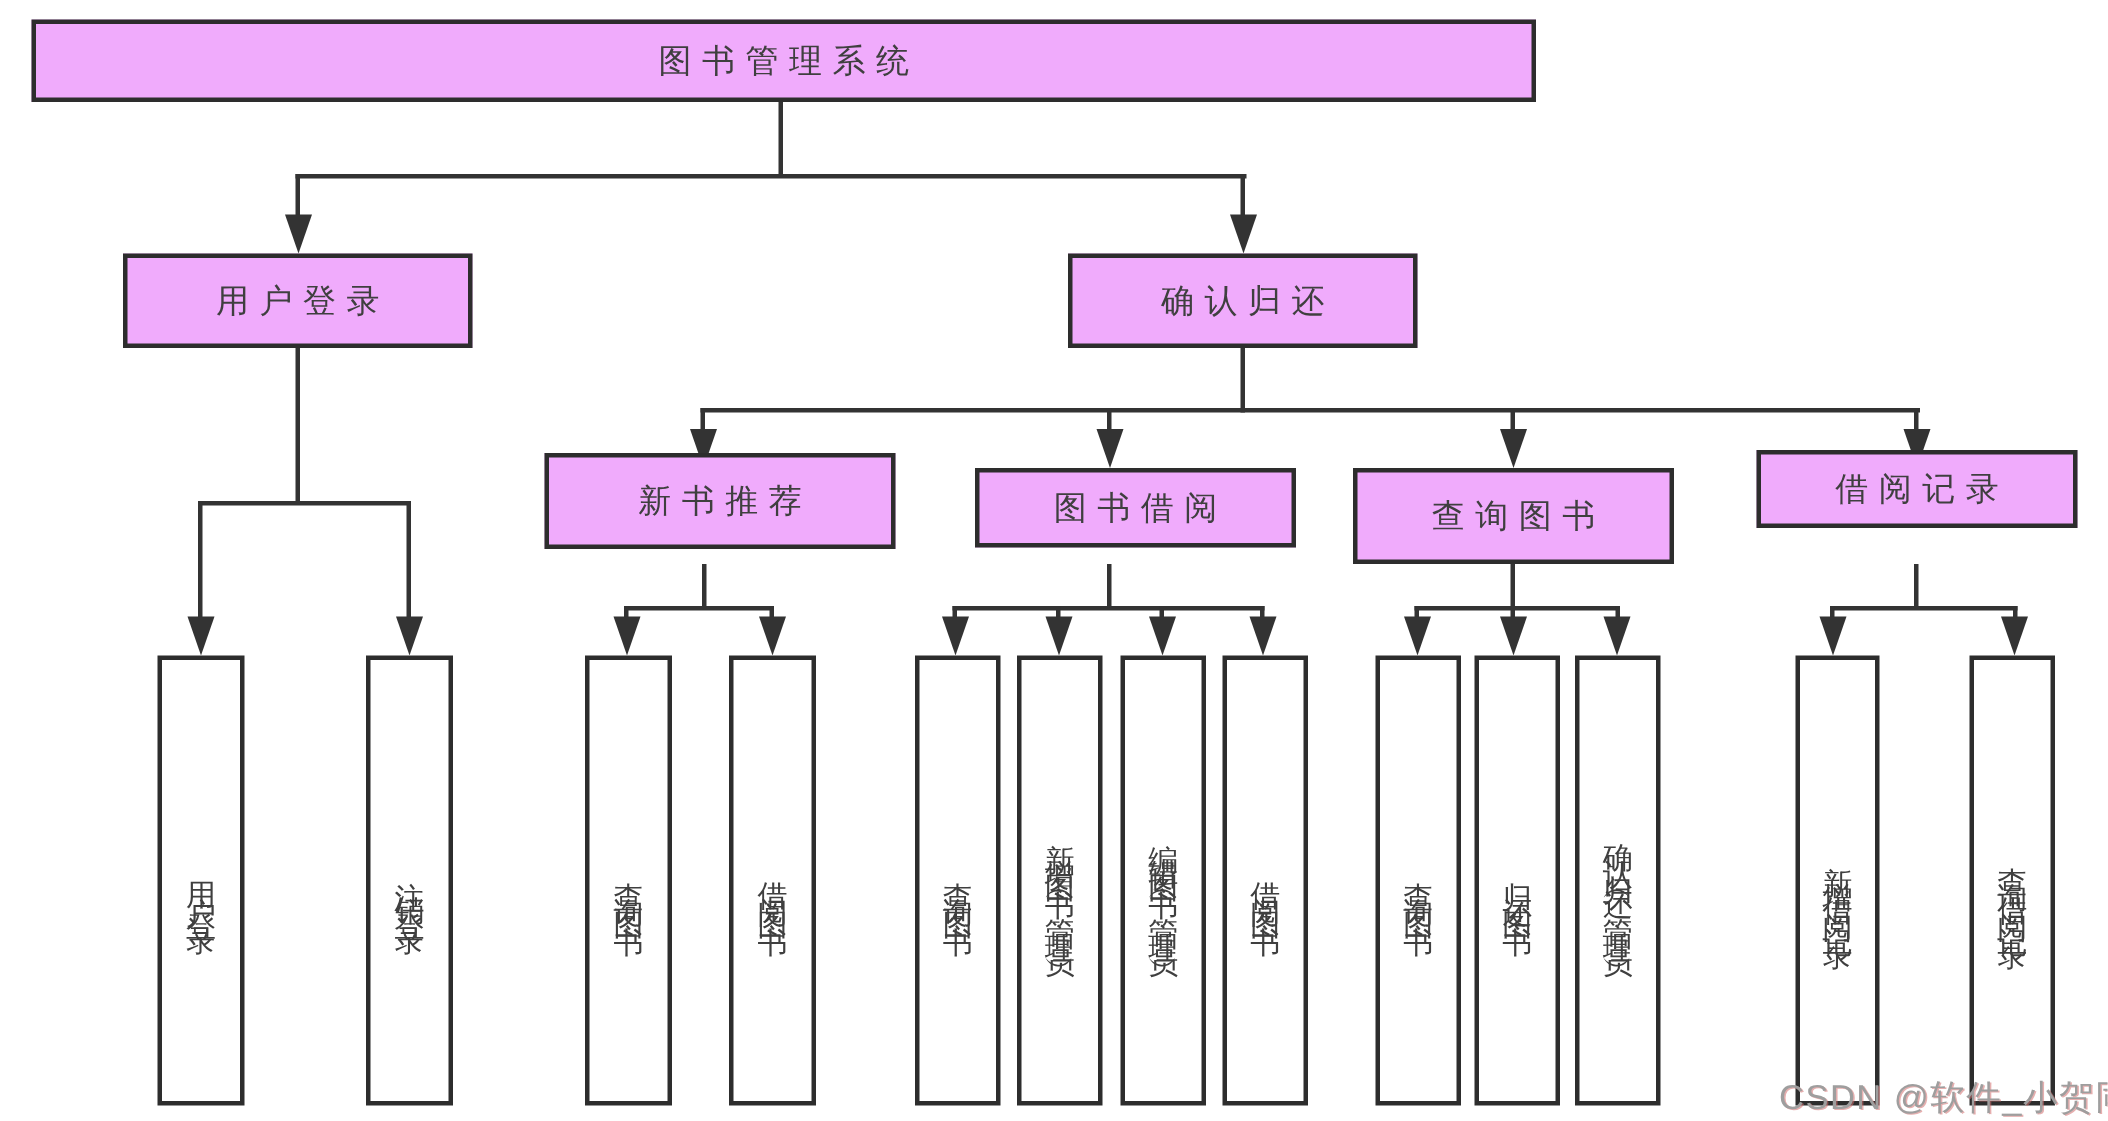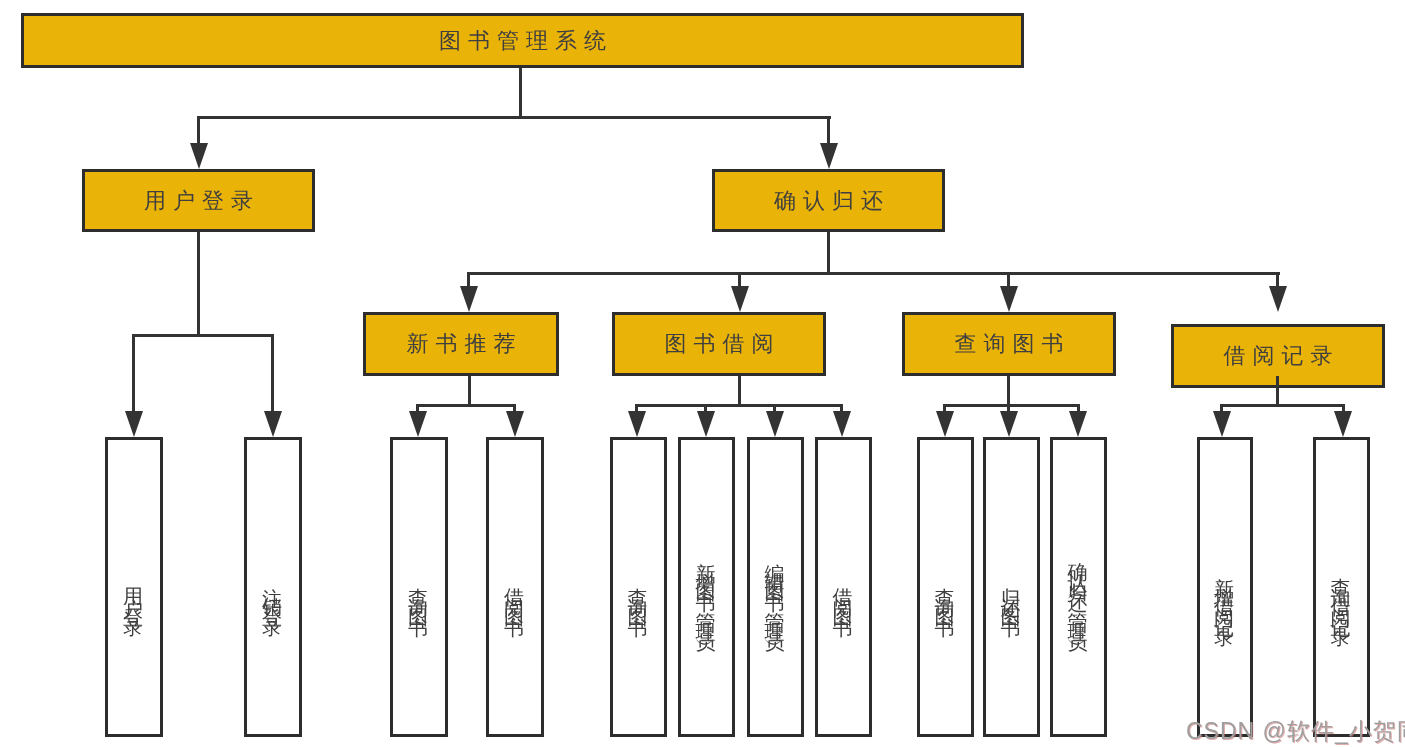--- a/index.html
+++ b/index.html
@@ -11,21 +11,21 @@
   html,body{margin:0;padding:0;}
   body{
     width:1405px;height:747px;position:relative;overflow:hidden;
     background:var(--bg);
     font-family:"Liberation Sans","DejaVu Sans",sans-serif;
   }
   .stage{position:absolute;inset:0;}
   
   .b{
     position:absolute;box-sizing:border-box;
-    border:3px solid #2d2d2d;background:#eab308;
+    border:3px solid #2d2d2d;background:#f0abfc;
     display:flex;align-items:center;justify-content:center;
     color:var(--text);font-size:22px;letter-spacing:7px;padding-left:7px;
     white-space:nowrap;
   }
   
   .vb{
     position:absolute;box-sizing:border-box;
     border:3px solid #2d2d2d;background:#fff;
     display:flex;align-items:center;justify-content:center;
     color:var(--text);font-size:20px;
@@ -75,24 +75,24 @@
   <div class="hl" style="left:467px;top:272px;width:813px"></div>
   <div class="vl" style="left:467px;top:272px;height:16px"></div>
   <div class="ar" style="left:460px;top:286px"></div>
   <div class="vl" style="left:738px;top:272px;height:16px"></div>
   <div class="ar" style="left:731px;top:286px"></div>
   <div class="vl" style="left:1007px;top:272px;height:16px"></div>
   <div class="ar" style="left:1000px;top:286px"></div>
   <div class="vl" style="left:1276px;top:272px;height:16px"></div>
   <div class="ar" style="left:1269px;top:286px"></div>
 
-  <div class="b" style="left:363px;top:312px;width:196px;height:64px">新书推荐</div>
-  <div class="b" style="left:612px;top:312px;width:214px;height:64px">图书借阅</div>
+  <div class="b" style="left:363px;top:302px;width:234px;height:64px">新书推荐</div>
+  <div class="b" style="left:650px;top:312px;width:214px;height:53px">图书借阅</div>
   <div class="b" style="left:902px;top:312px;width:214px;height:64px">查询图书</div>
-  <div class="b" style="left:1171px;top:324px;width:214px;height:64px">借阅记录</div>
+  <div class="b" style="left:1171px;top:300px;width:214px;height:52px">借阅记录</div>
 
   <div class="vl" style="left:468px;top:376px;height:30px"></div>
   <div class="hl" style="left:417px;top:404px;width:99px"></div>
   <div class="vl" style="left:416px;top:404px;height:10px"></div>
   <div class="ar" style="left:409px;top:411px"></div>
   <div class="vl" style="left:513px;top:404px;height:10px"></div>
   <div class="ar" style="left:506px;top:411px"></div>
 
   <div class="vl" style="left:738px;top:376px;height:30px"></div>
   <div class="hl" style="left:635px;top:404px;width:208px"></div>

